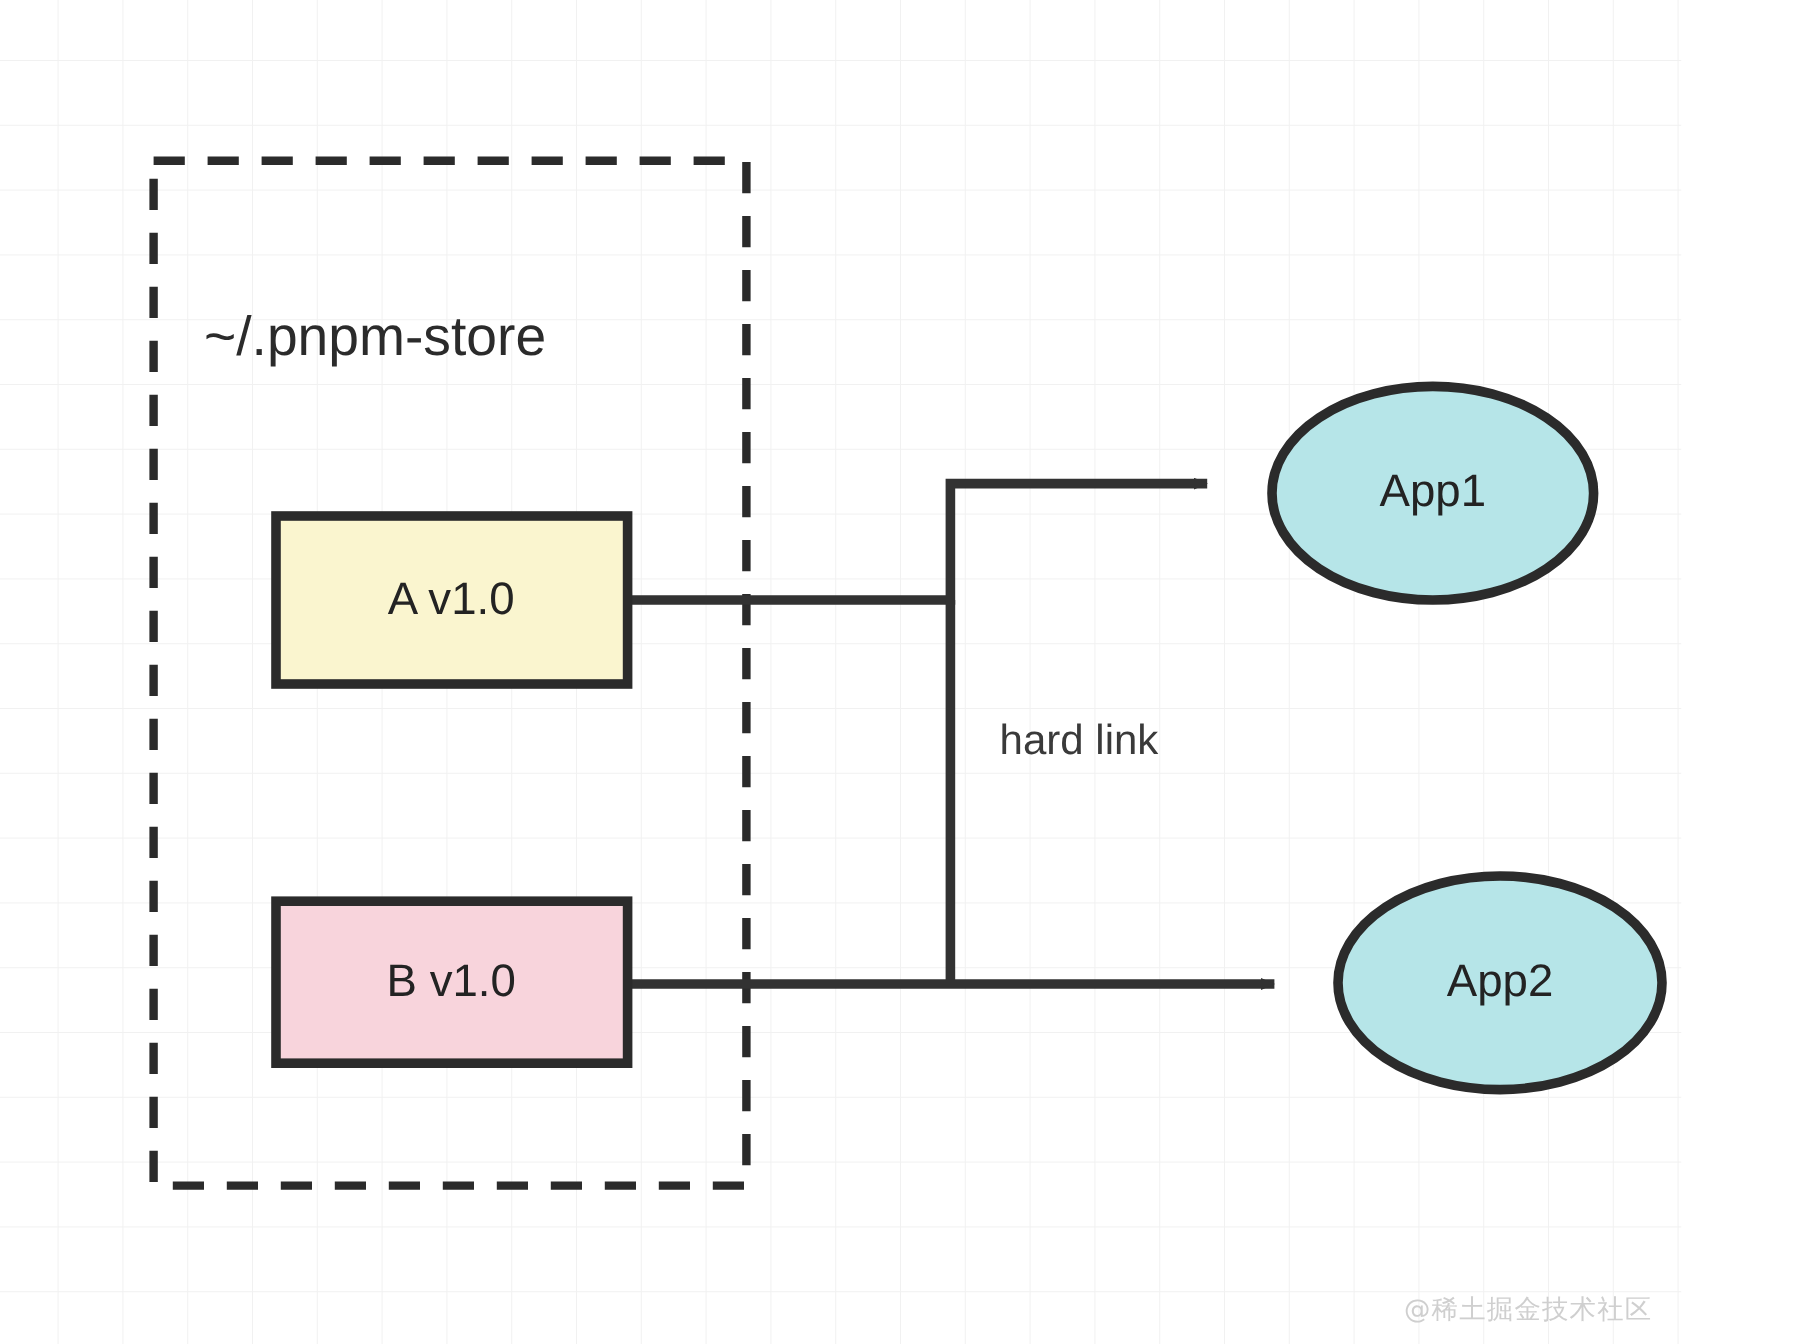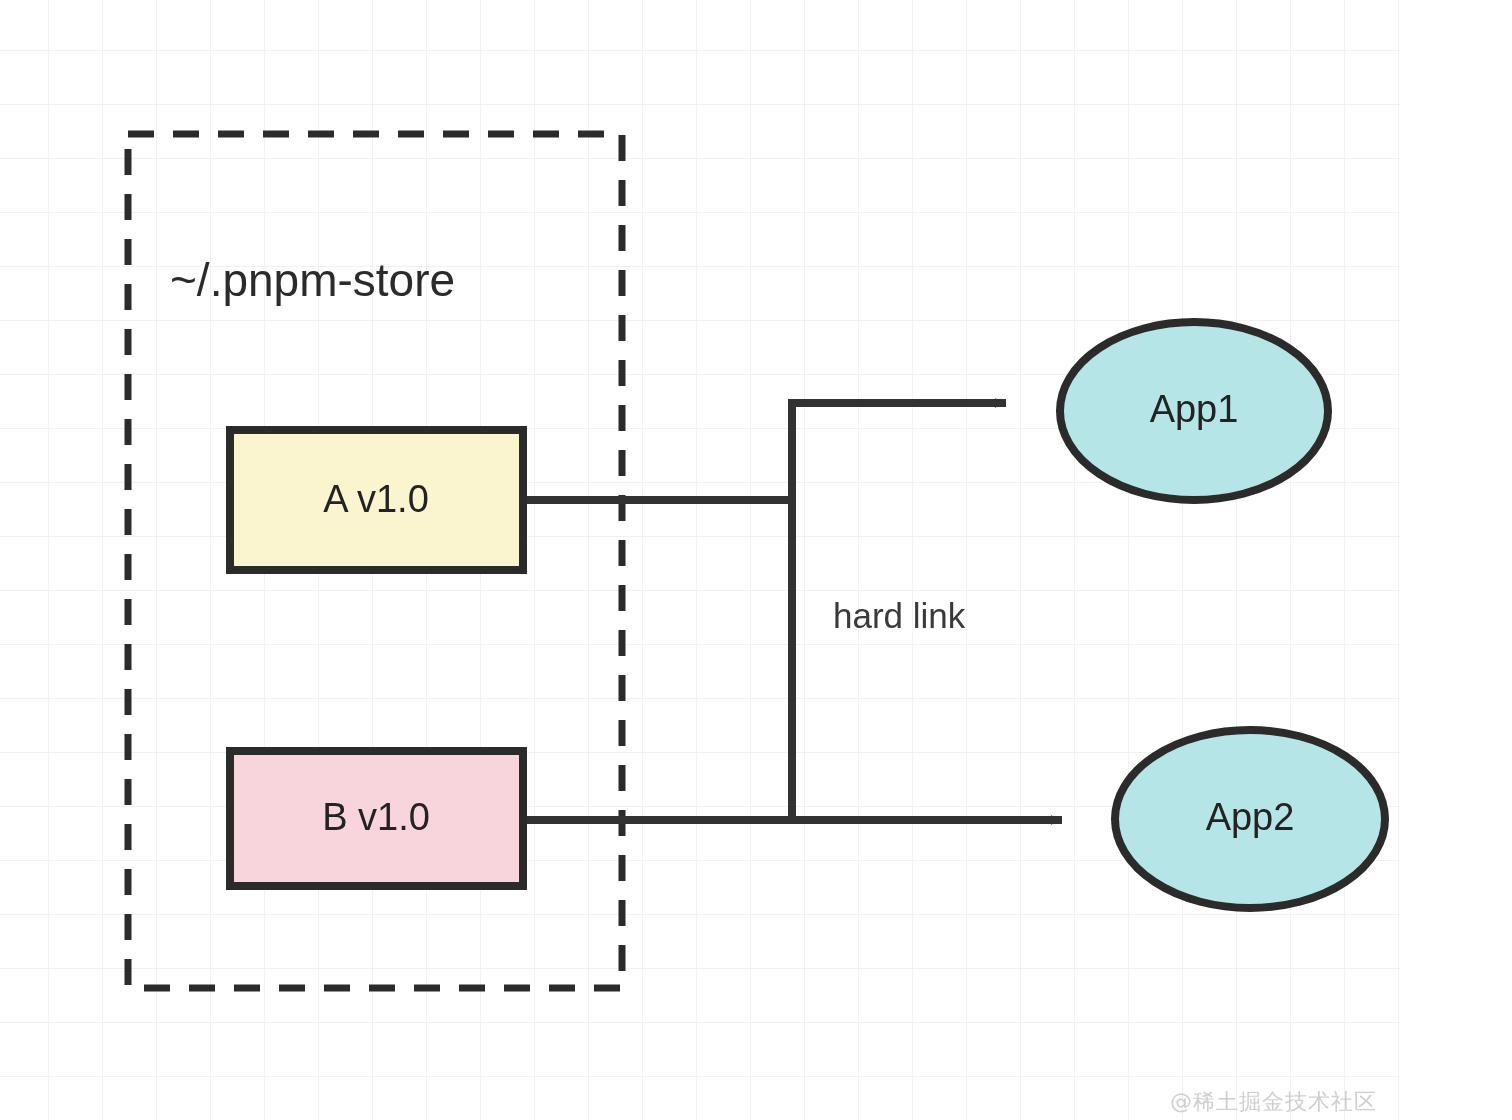--- a/index.html
+++ b/index.html
@@ -42,21 +42,21 @@
   .ellipse-label { font-size: 38px; }
   .edge-label {
     font-size: 35px;
     fill: #3a3a3a;
     text-anchor: start;
     font-family: "Liberation Sans", sans-serif;
   }
   .watermark {
     position: absolute;
     right: 24px;
-    bottom: 3px;
+    bottom: 14px;
     font-size: 22px;
     color: #cfcfcf;
     font-family: "DejaVu Sans", sans-serif;
     letter-spacing: 1px;
     user-select: none;
   }
 </style>
 </head>
 <body>
 

